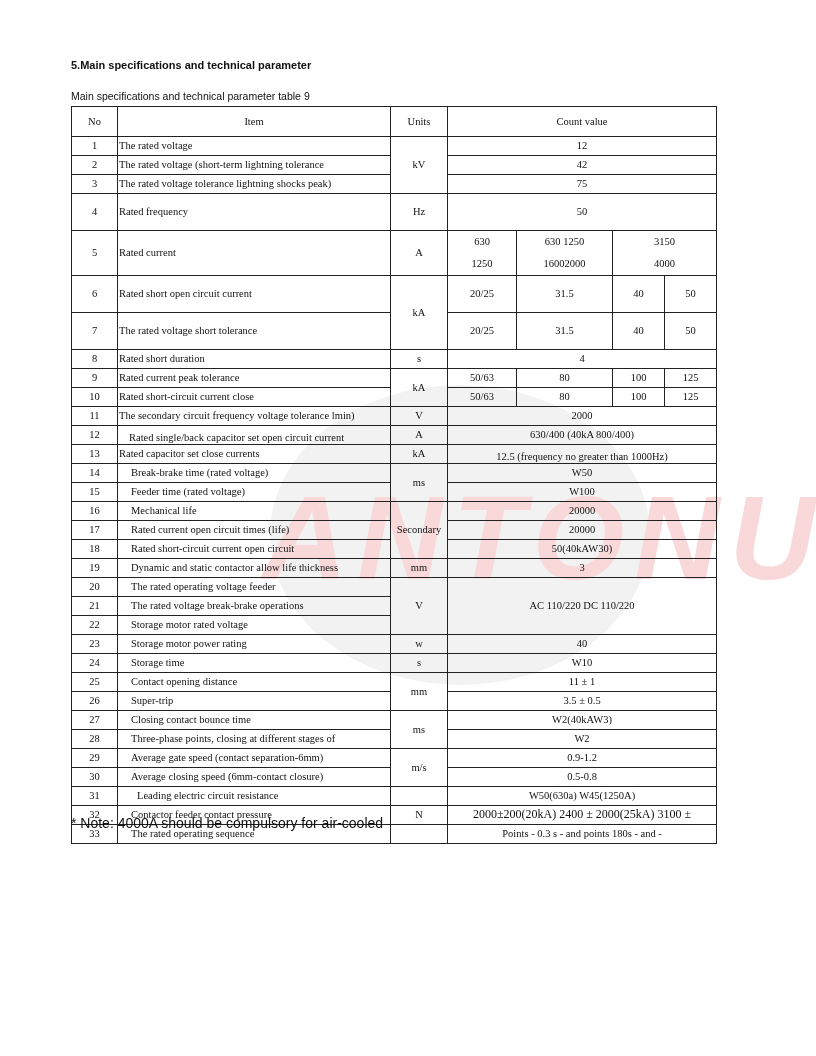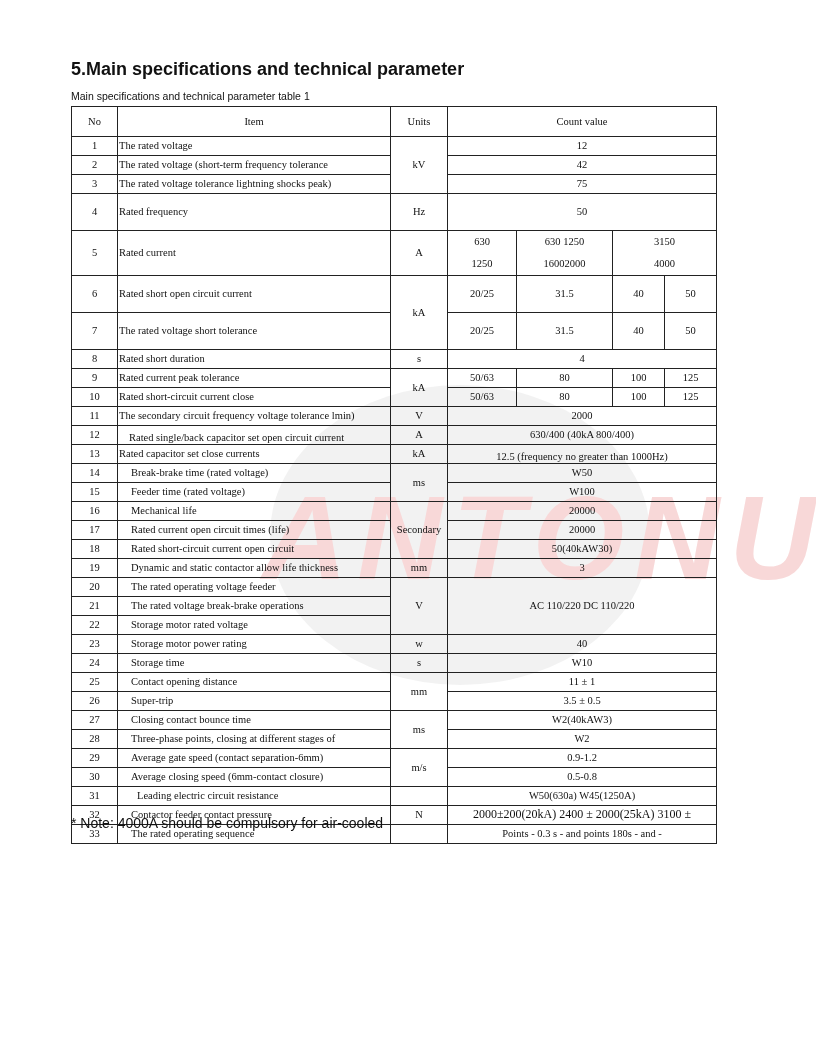--- a/index.html
+++ b/index.html
@@ -3,21 +3,21 @@
 <meta charset="utf-8">
 <style>
   html, body { margin:0; padding:0; background:#ffffff; }
   body { width:816px; height:1056px; position:relative; overflow:hidden;
          font-family:"Liberation Sans", sans-serif; color:#111; }
   .wm-oval { position:absolute; left:270px; top:385px; width:380px; height:300px;
              border-radius:50%; background:#eeeeee; opacity:0.75; z-index:0; }
   .wm-text { position:absolute; left:262px; top:470px; font-size:118px; font-weight:bold;
              font-style:italic; color:#f8d8d8; letter-spacing:10px; z-index:0;
              font-family:"Liberation Sans", sans-serif; }
-  .title { position:absolute; left:71px; top:59px; font-size:18px; font-weight:bold; z-index:2; }
+  .title { position:absolute; left:71px; top:59px; font-size:11px; font-weight:bold; z-index:2; }
   .caption { position:absolute; left:71px; top:90px; font-size:10.5px; z-index:2; }
   .note { position:absolute; left:71px; top:815px; font-size:14px; z-index:2; }
   table { position:absolute; left:71px; top:106px; border-collapse:collapse;
           width:645px; z-index:2; font-size:10.5px; table-layout:fixed; background:transparent;font-family:Liberation Serif, serif; }
   td, th { border:1px solid #222; padding:0; text-align:center; vertical-align:middle;
            font-weight:normal; line-height:1.1; overflow:hidden; white-space:nowrap; }
   th { height:29px; }
   td.item { text-align:left; padding-left:1px; }
   td.ind { padding-left:13px; }
   td.ind2 { padding-left:11px; }
@@ -27,21 +27,21 @@
   tr.r37 td { height:36px; }
   .c5 { line-height:22px; }
 </style>
 </head>
 <body>
 
 <div class="wm-oval"></div>
 <div class="wm-text">ANTONU</div>
 
 <div class="title">5.Main specifications and technical parameter</div>
-<div class="caption">Main specifications and technical parameter table 1</div>
+<div class="caption">Main specifications and technical parameter table 9</div>
 
 <table>
   <colgroup>
     <col style="width:46px">
       <col style="width:273px">
       <col style="width:57px">
     <col style="width:69px">
       <col style="width:96px">
       <col style="width:52px">
       <col style="width:52px">
@@ -56,21 +56,21 @@
   </thead>
   <tbody>
     <tr class="r19">
       <td>1</td>
       <td class="item">The rated voltage</td>
       <td rowspan="3">kV</td>
       <td colspan="4">12</td>
     </tr>
     <tr class="r19">
       <td>2</td>
-      <td class="item">The rated voltage (short-term frequency tolerance</td>
+      <td class="item">The rated voltage (short-term lightning tolerance</td>
       <td colspan="4">42</td>
     </tr>
     <tr class="r19">
       <td>3</td>
       <td class="item">The rated voltage tolerance lightning shocks peak)</td>
       <td colspan="4">75</td>
     </tr>
     <tr class="r38">
       <td>4</td>
       <td class="item">Rated frequency</td>

